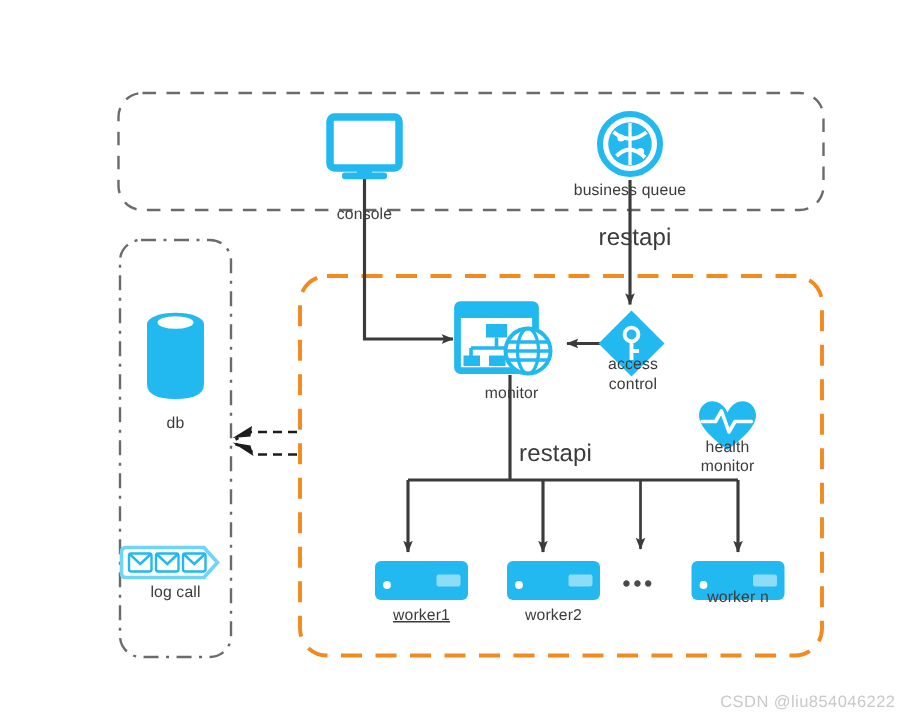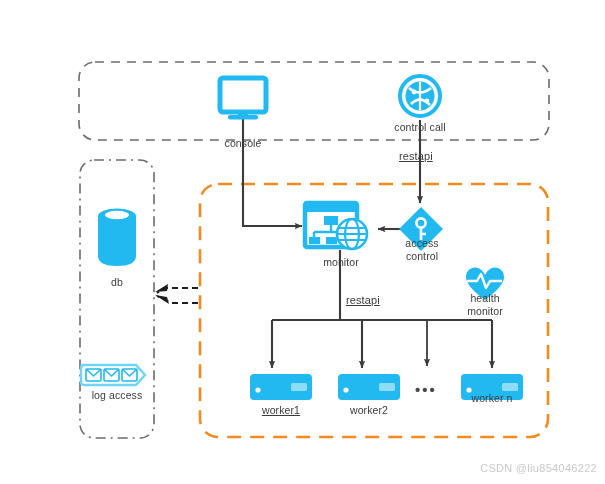--- a/index.html
+++ b/index.html
@@ -24,25 +24,24 @@
     position: absolute;
     font-size: 10.5px;
     color: #3b3b3b;
     text-align: center;
     line-height: 12.5px;
     white-space: pre-line;
     letter-spacing: 0.1px;
   }
   .edge-label {
     position: absolute;
-    font-size: 11px;
+    font-size: 16px;
     color: #3b3b3b;
     text-align: center;
     letter-spacing: 0.1px;
-    text-decoration: underline;
   }
   .watermark {
     position: absolute;
     right: 8px;
     bottom: 10px;
     font-size: 11px;
     color: #c9c9c9;
     letter-spacing: 0.3px;
     font-family: "Liberation Sans", sans-serif;
   }
@@ -169,25 +168,25 @@
 
     <g>
       <rect x="461" y="374" width="62" height="26" rx="4" ry="4" fill="#22b8f0"></rect>
       <circle cx="469" cy="390" r="2.6" fill="#ffffff"></circle>
       <rect x="502" y="383" width="16" height="8" rx="1.5" fill="#8ddcf8"></rect>
     </g>
   </svg>
 
   <div class="node-label" style="left:203px; top:121px; width:80px;margin-top:16px;">console</div>
 
-  <div class="node-label" style="left:380px; top:121px; width:80px;">control call</div>
+  <div class="node-label" style="left:380px; top:121px; width:80px;">business queue</div>
 
   <div class="node-label" style="left:87px; top:276px; width:60px;">db</div>
 
-  <div class="node-label" style="left:83px; top:389px; width:68px;">log access</div>
+  <div class="node-label" style="left:83px; top:389px; width:68px;">log call</div>
 
   <div class="node-label" style="left:303px; top:256px; width:76px;">monitor</div>
 
   <div class="node-label" style="left:454px; top:292px; width:62px;">health
 monitor</div>
 
   <div class="node-label" style="left:391px; top:237px; width:62px;">access
 control</div>
 
   <div class="node-label" style="left:249px; top:404px; width:64px;text-decoration:underline;">worker1</div>

